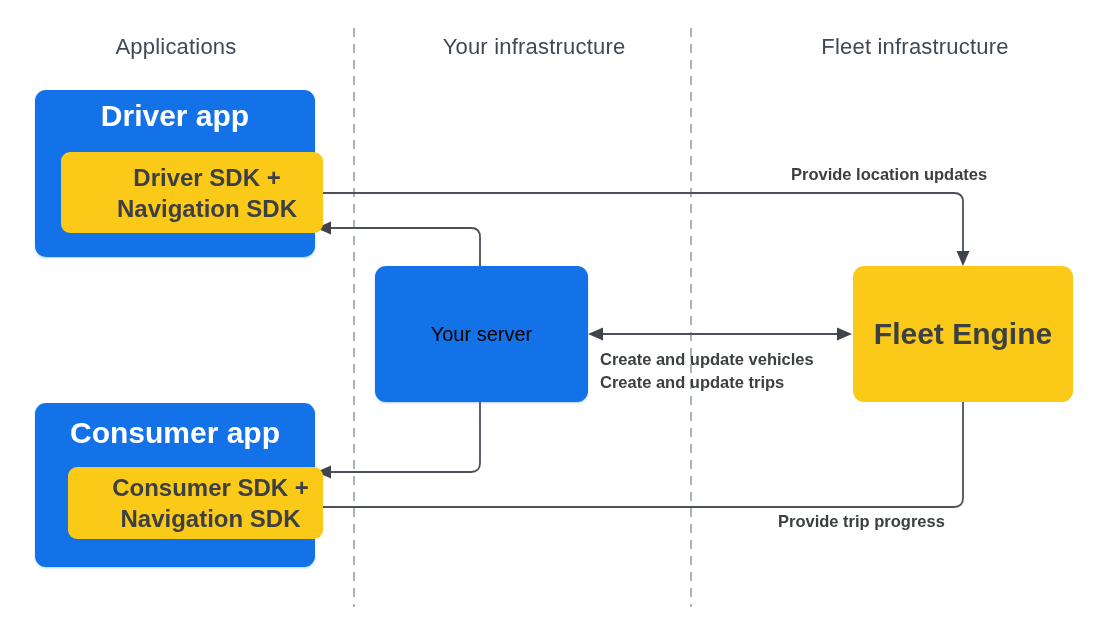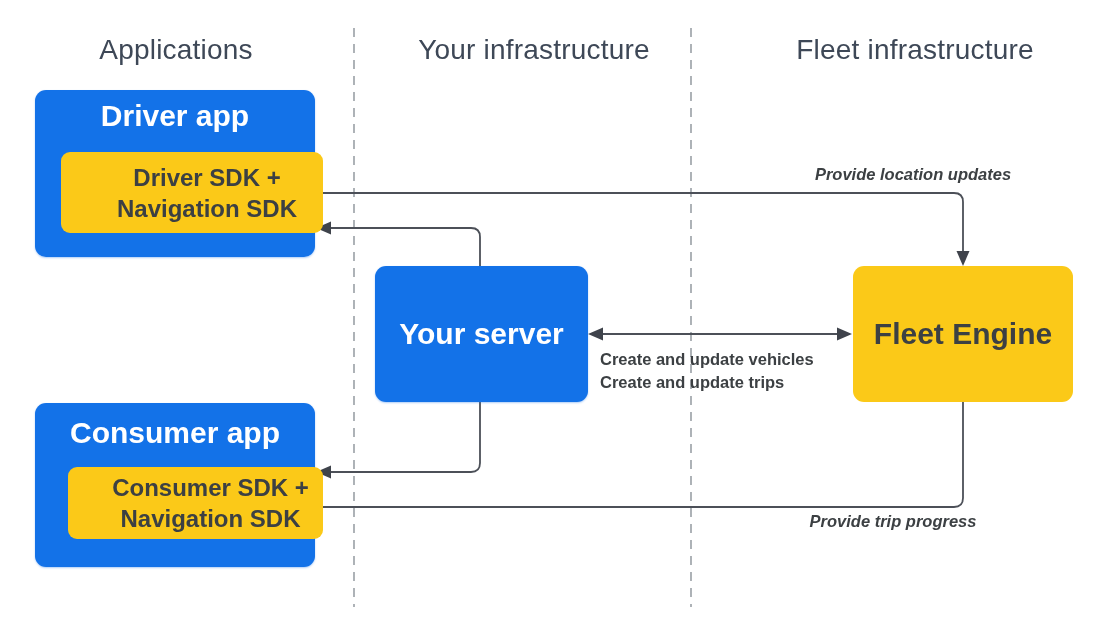--- a/index.html
+++ b/index.html
@@ -7,21 +7,21 @@
     position:relative;
     width:1103px;height:635px;
     background:#ffffff;
     overflow:hidden;
     font-family:"Liberation Sans", sans-serif;
     -webkit-font-smoothing:antialiased;
   }
   .lane-header{
     position:absolute;
     top:34px;
-    font-size:28px;
+    font-size:22px;
     color:var(--heading);
     text-align:center;
     letter-spacing:0.2px;
     white-space:nowrap;
   }
   .svg-layer{position:absolute;left:0;top:0;width:1103px;height:635px;}
   .node{
     position:absolute;
     border-radius:11px;
     box-sizing:border-box;
@@ -61,33 +61,33 @@
     color:var(--darktext);
     white-space:nowrap;
   }
   .center-title{
     display:flex;
     align-items:center;
     justify-content:center;
     text-align:center;
   }
   .server-title{
-    font-weight:bold;font-size:30px;color:#ffffff;white-space:nowrap;
+    font-weight:normal;font-size:20px;color:#000000;white-space:nowrap;
   }
   .fleet-title{
     font-weight:bold;font-size:30px;color:var(--darktext);white-space:nowrap;
   }
   .edge-label{
     position:absolute;
     font-weight:bold;
     font-size:16.5px;
     color:var(--darktext);
     white-space:nowrap;
   }
-  .edge-label.centered{text-align:center;font-style:italic;}
+  .edge-label.centered{}
 </style>
 </head>
 <body>
 
 <div class="canvas">
 
   <svg class="svg-layer" viewBox="0 0 1103 635">
 
     <line x1="354" y1="28" x2="354" y2="607" stroke="var(--dash)" stroke-width="1.6" stroke-dasharray="9 7"></line>
     <line x1="691" y1="28" x2="691" y2="607" stroke="var(--dash)" stroke-width="1.6" stroke-dasharray="9 7"></line>

